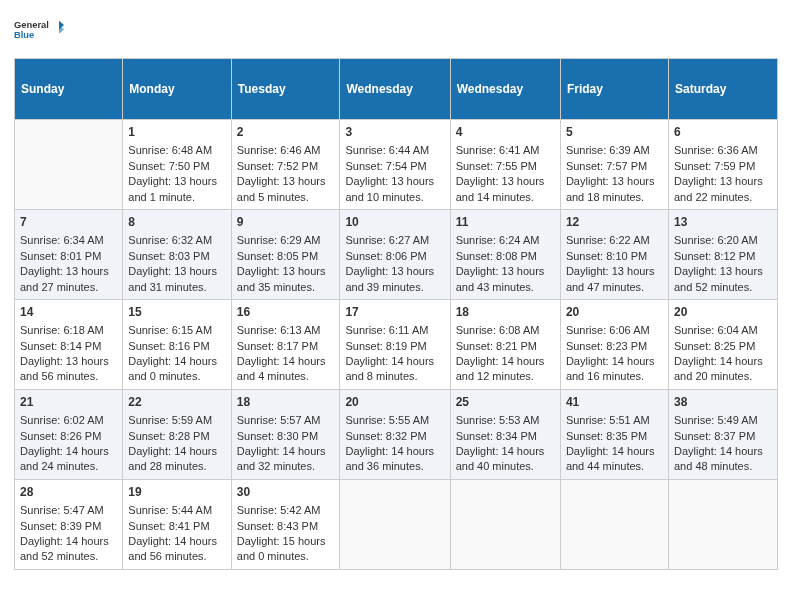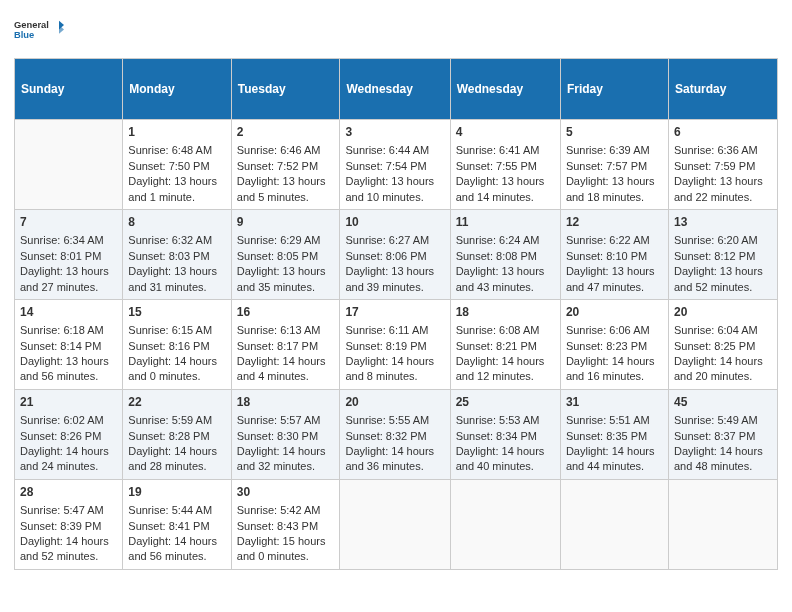--- a/index.html
+++ b/index.html
@@ -214,25 +214,25 @@
           </td>
           <td>
             <span class="day-num">20</span>
             <div class="day-info">Sunrise: 5:55 AM<br>Sunset: 8:32 PM<br>Daylight: 14 hours<br>and 36 minutes.</div>
           </td>
           <td>
             <span class="day-num">25</span>
             <div class="day-info">Sunrise: 5:53 AM<br>Sunset: 8:34 PM<br>Daylight: 14 hours<br>and 40 minutes.</div>
           </td>
           <td>
-            <span class="day-num">31</span>
+            <span class="day-num">41</span>
             <div class="day-info">Sunrise: 5:51 AM<br>Sunset: 8:35 PM<br>Daylight: 14 hours<br>and 44 minutes.</div>
           </td>
           <td>
-            <span class="day-num">45</span>
+            <span class="day-num">38</span>
             <div class="day-info">Sunrise: 5:49 AM<br>Sunset: 8:37 PM<br>Daylight: 14 hours<br>and 48 minutes.</div>
           </td>
         </tr>
         <tr>
           <td>
             <span class="day-num">28</span>
             <div class="day-info">Sunrise: 5:47 AM<br>Sunset: 8:39 PM<br>Daylight: 14 hours<br>and 52 minutes.</div>
           </td>
           <td>
             <span class="day-num">19</span>

